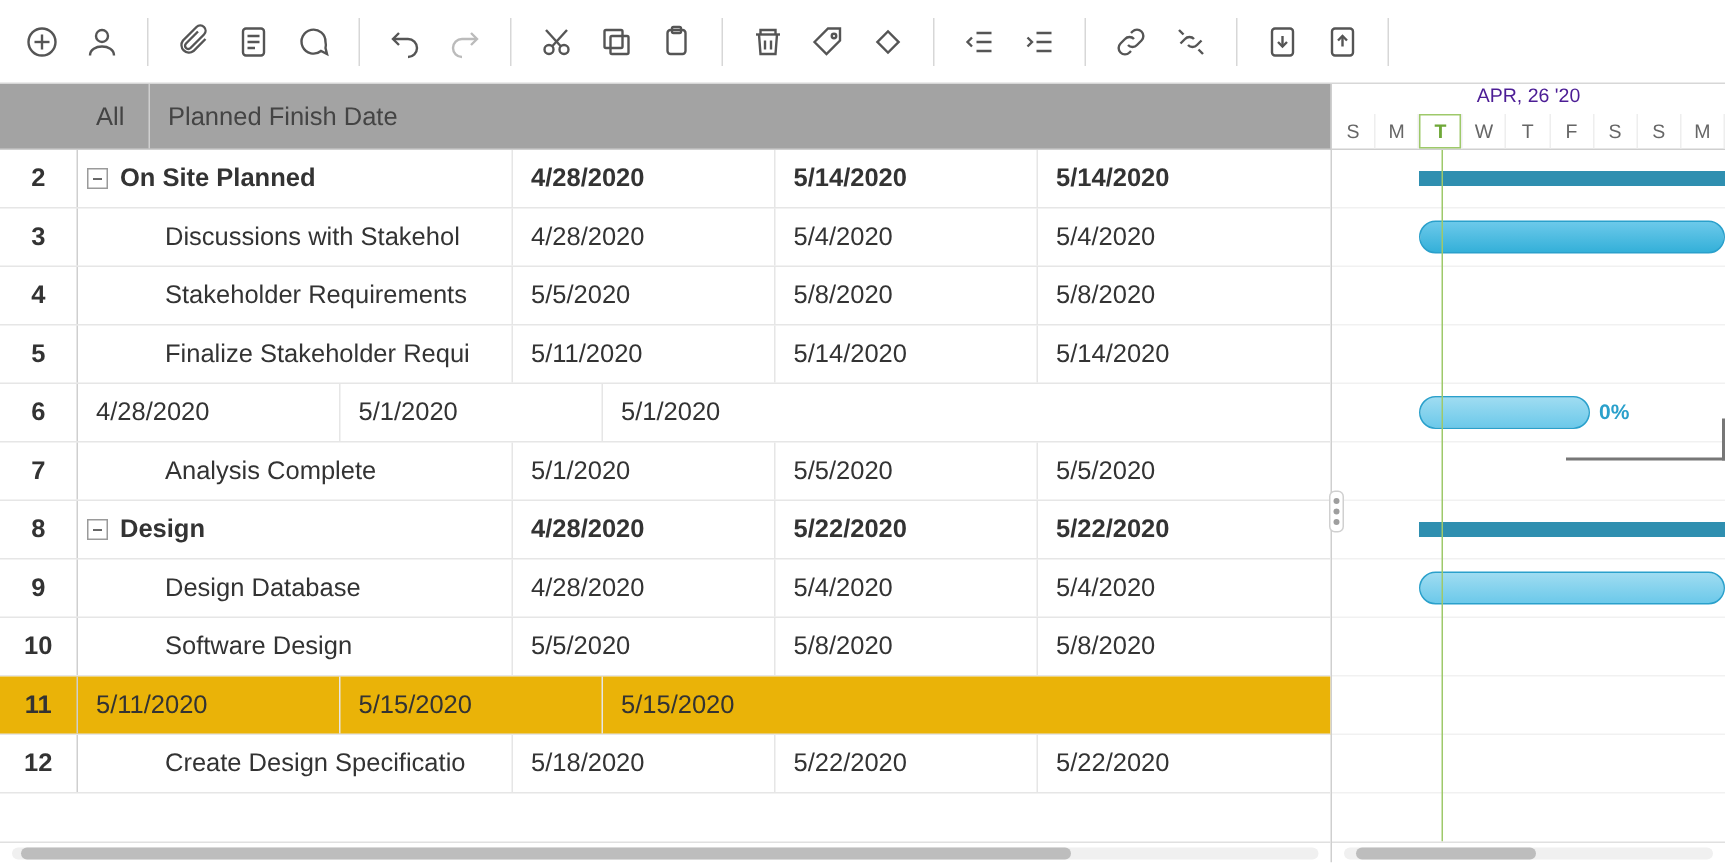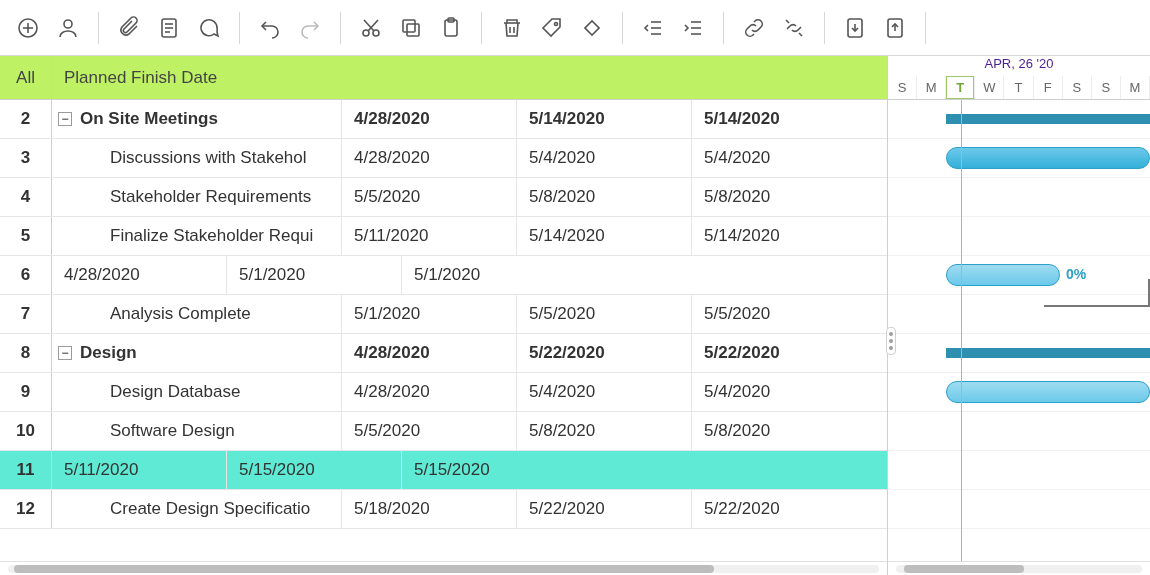--- a/index.html
+++ b/index.html
@@ -15,39 +15,39 @@
 
   
   .main { flex:1; display:flex; min-height:0; position:relative; }
   .grid-pane { width:888px; display:flex; flex-direction:column; border-right:1px solid #cfcfcf; }
   .gantt-pane { flex:1; display:flex; flex-direction:column; position:relative; }
 
   .drag-dots { position:absolute; left:886px; bottom:220px; display:flex; flex-direction:column; gap:3px; z-index:5; cursor:col-resize; background:#fff; padding:4px 2px; border:1px solid #d0d0d0; border-radius:4px; }
   .drag-dots span { width:4px; height:4px; background:#9e9e9e; border-radius:50%; }
 
   
-  .grid-header { display:flex; height:44px; background:#bef264; border-bottom:1px solid #cfcfcf; }
+  .grid-header { display:flex; height:44px; background:#a3a3a3; border-bottom:1px solid #cfcfcf;padding-left:48px; }
   .gh-cell { display:flex; align-items:center; padding:0 12px; border-right:1px solid #cfcfcf; font-size:17px; color:#444; white-space:nowrap; overflow:hidden; }
   .col-idx { width:52px; justify-content:center; }
   .col-name { width:290px; }
   .col-bs { width:175px; }
   .col-bf { width:175px; }
   .col-pf { width:195px; border-right:none; }
 
   
   .grid-body { flex:1; overflow:hidden; }
   .grow { display:flex; height:39px; border-bottom:1px solid #e6e6e6; align-items:stretch; }
   .gcell { display:flex; align-items:center; padding:0 12px; border-right:1px solid #e6e6e6; font-size:17px; color:#333; white-space:nowrap; overflow:hidden; }
   .gcell.idx { width:52px; justify-content:center; font-weight:600; border-right:1px solid #cfcfcf; }
   .gcell.name { width:290px; }
   .gcell.bs { width:175px; }
   .gcell.bf { width:175px; }
   .gcell.pf { width:195px; border-right:none; }
   .grow.bold .gcell { font-weight:700; }
-  .grow.sel { background:#5eead4; }
+  .grow.sel { background:#eab308; }
   .indent0 { padding-left:6px; }
   .indent1 { padding-left:58px; }
   .expander { width:14px; height:14px; border:1px solid #9a9a9a; margin-right:8px; display:flex; align-items:center; justify-content:center; font-size:12px; line-height:1; color:#666; background:#fff; cursor:pointer; flex-shrink:0; }
 
   
   .tl-header { height:44px; border-bottom:1px solid #cfcfcf; background:#fff; display:flex; flex-direction:column; }
   .tl-month { height:20px; text-align:center; font-size:13px; color:#4c1d95; }
   .tl-days { flex:1; display:flex; }
   .tl-day { flex:1; display:flex; align-items:center; justify-content:center; font-size:13px; color:#666; border-right:1px solid #eee; position:relative; }
   .tl-day.today { color:#6fa838; font-weight:600; }
@@ -224,21 +224,21 @@
     <div class="grid-pane">
       <div class="grid-header">
         <div class="gh-cell col-idx">All</div>
         <div class="gh-cell col-pf">Planned Finish Date</div>
       </div>
       <div class="grid-body" id="grid-body">
           <div class="grow bold">
             <div class="gcell idx">2</div>
             <div class="gcell name indent0">
               <span class="expander">−</span>
-              <span>On Site Meetings</span>
+              <span>On Site Planned</span>
             </div>
             <div class="gcell bs">4/28/2020</div>
             <div class="gcell bf">5/14/2020</div>
             <div class="gcell pf">5/14/2020</div>
           </div>
           <div class="grow">
             <div class="gcell idx">3</div>
             <div class="gcell name indent1">
               <span>Discussions with Stakehol</span>
             </div>

